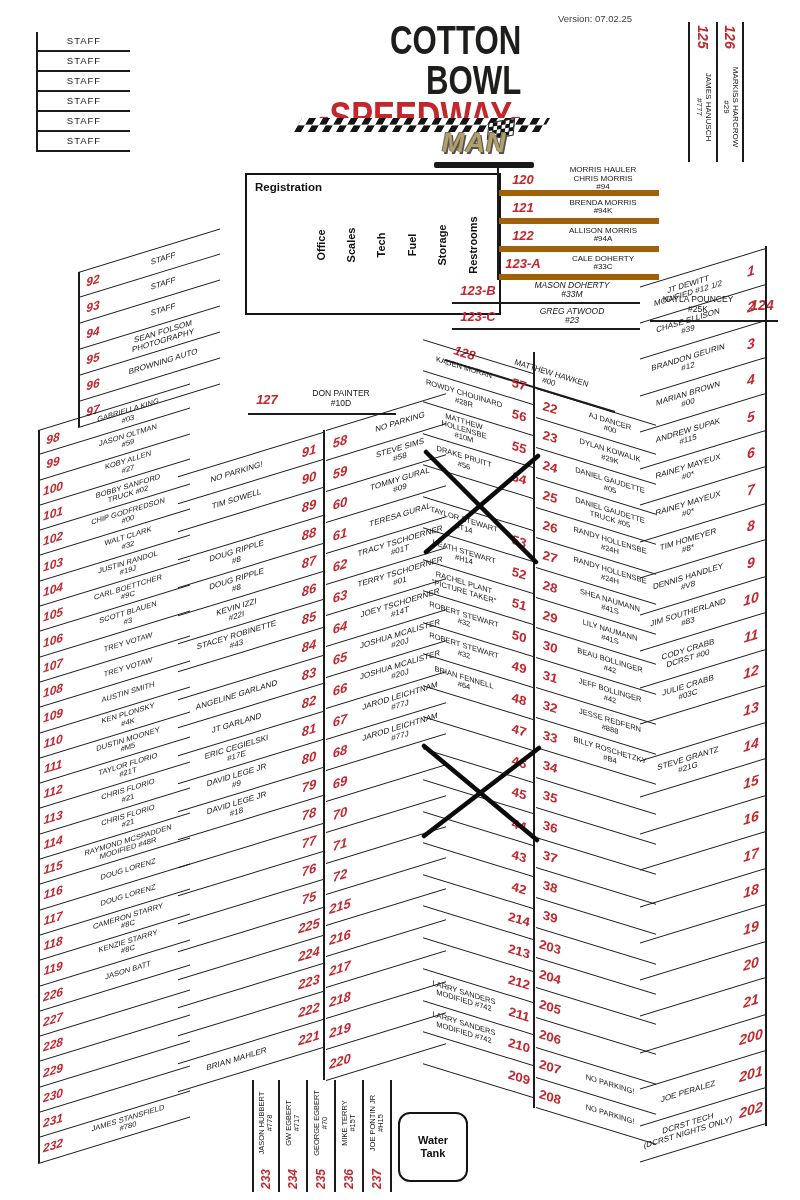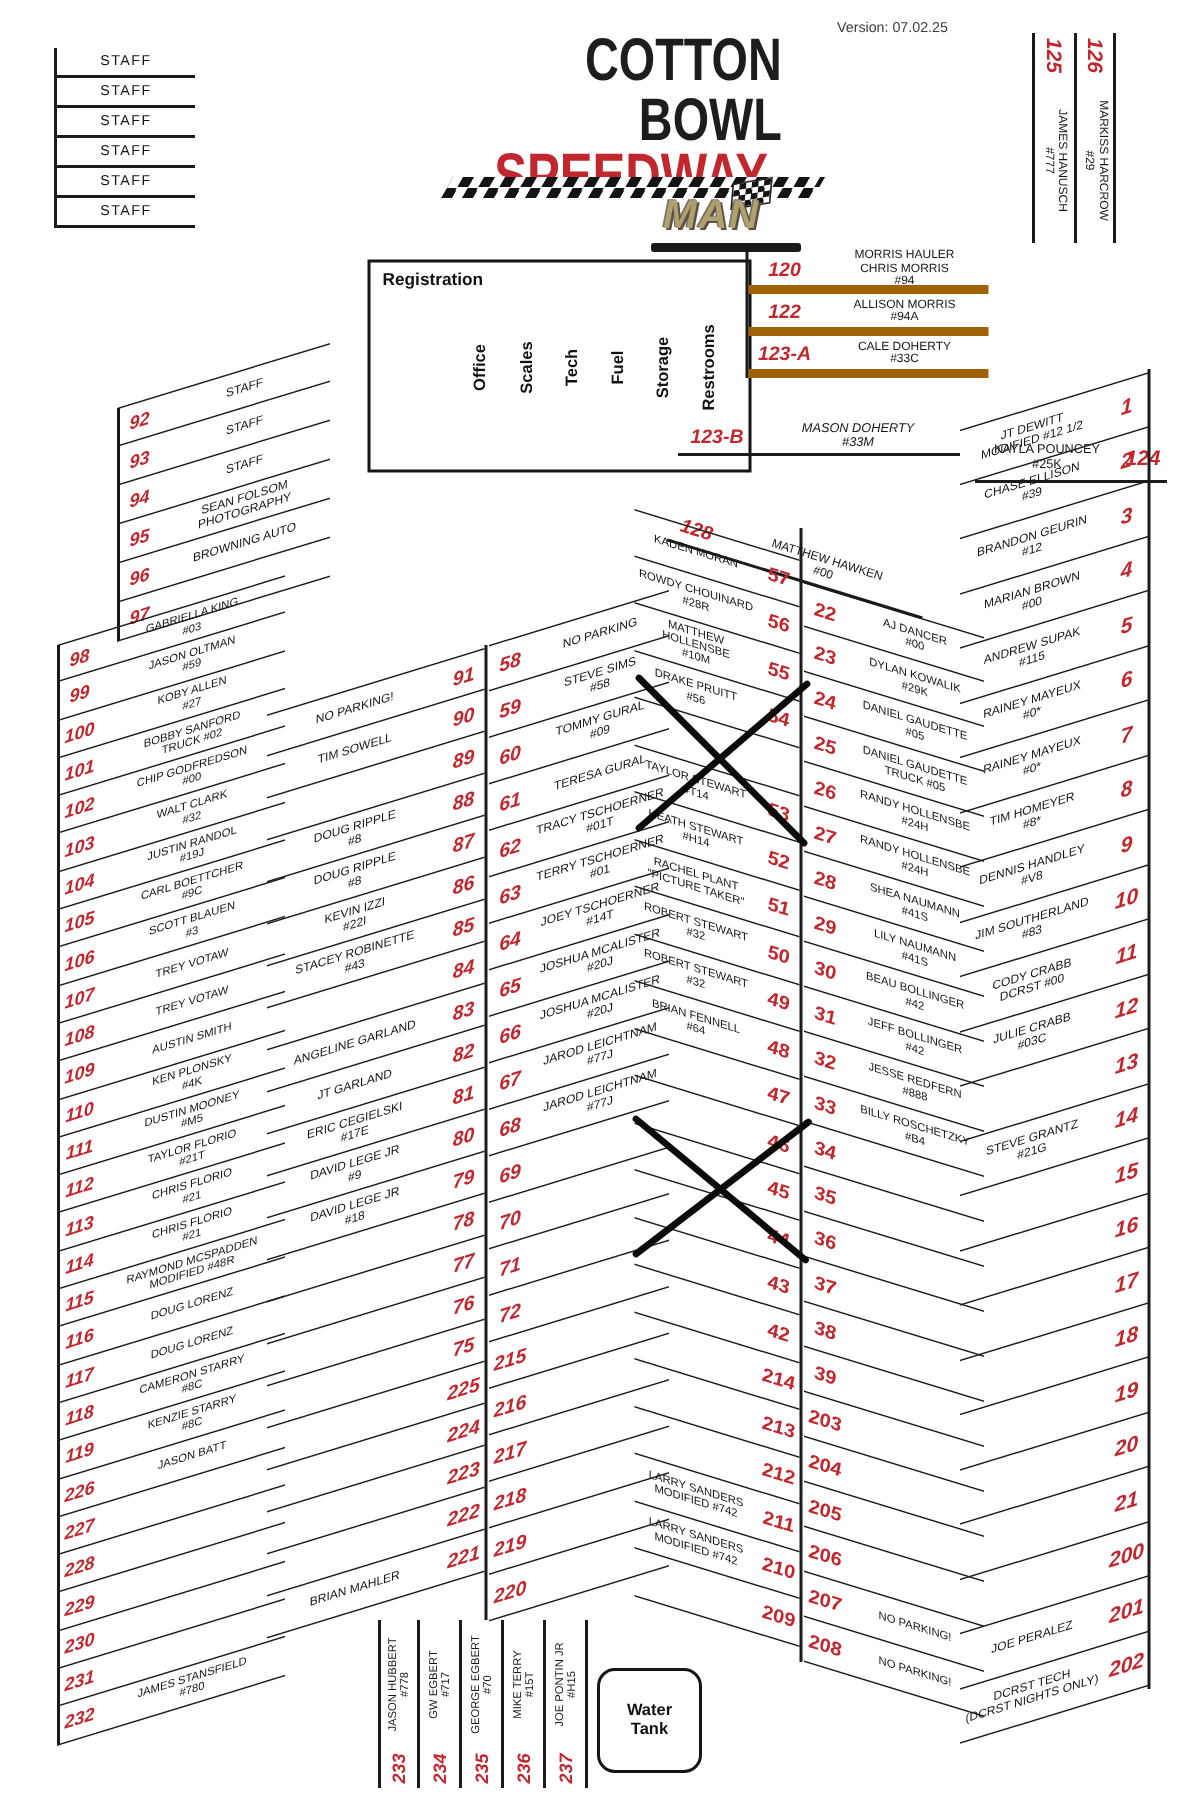--- a/index.html
+++ b/index.html
@@ -184,44 +184,59 @@
 
   <div class="col" id="reg-rows">
 
   <div class="slot">
       <span class="num">120</span>
       <span class="nm">MORRIS HAULER
 CHRIS MORRIS
 #94</span>
     </div>
       <div class="slot">
+      <span class="num">121</span>
+      <span class="nm">BRENDA MORRIS
+#94K</span>
+    </div>
+      <div class="slot">
       <span class="num">122</span>
       <span class="nm">ALLISON MORRIS
 #94A</span>
     </div>
       <div class="slot">
       <span class="num">123-A</span>
       <span class="nm">CALE DOHERTY
 #33C</span>
     </div>
     </div>
 
   <div class="col" id="reg-rows2">
 
   <div class="slot">
       <span class="num">123-B</span>
       <span class="nm">MASON DOHERTY
 #33M</span>
+    </div>
+      <div class="slot">
+      <span class="num">123-C</span>
+      <span class="nm">GREG ATWOOD
+#23</span>
     </div>
     </div>
 
   <div class="single" id="row-124">
     <span class="num">124</span>
     <span class="nm">KAYLA POUNCEY
 #25K</span>
+  </div>
+  <div class="single" id="row-127">
+    <span class="num">127</span>
+    <span class="nm">DON PAINTER
+#10D</span>
   </div>
   <div class="single" id="row-128">
     <span class="num">128</span>
     <span class="nm">MATTHEW HAWKEN
 #00</span>
   </div>
 
   <div class="col" id="strip-topright">
 
   <div class="slot">

